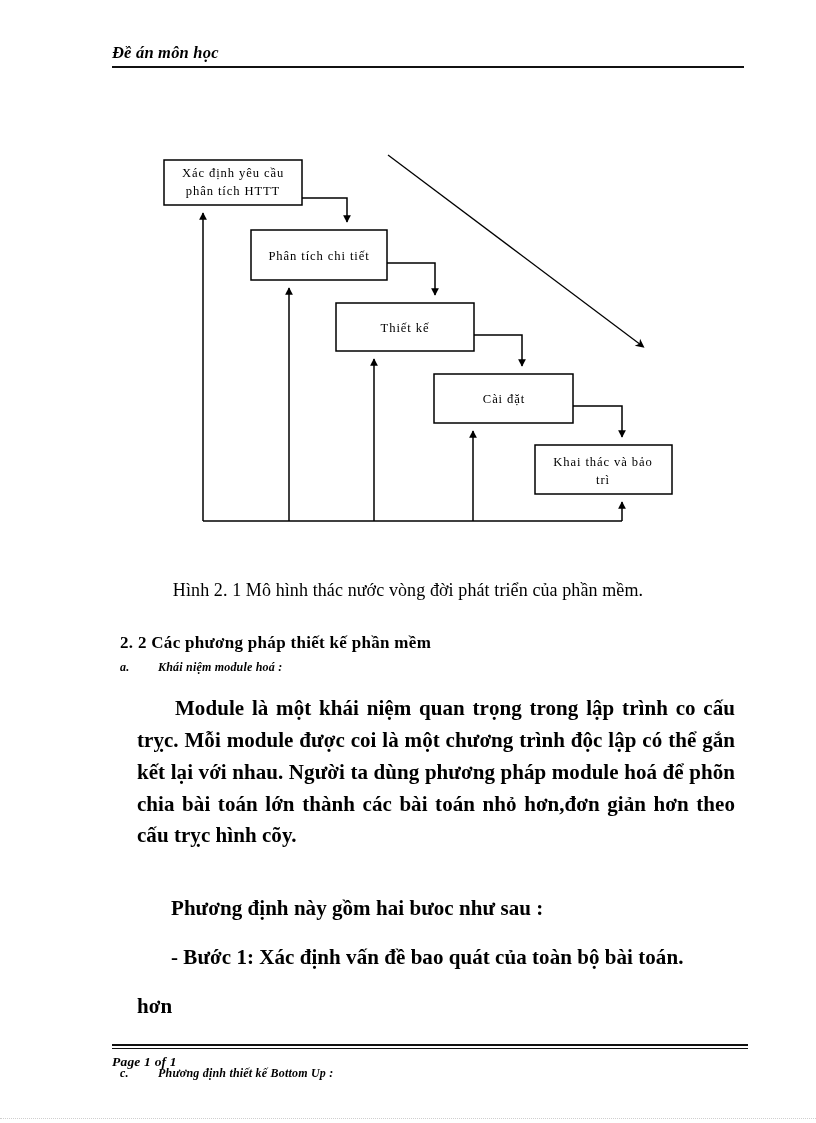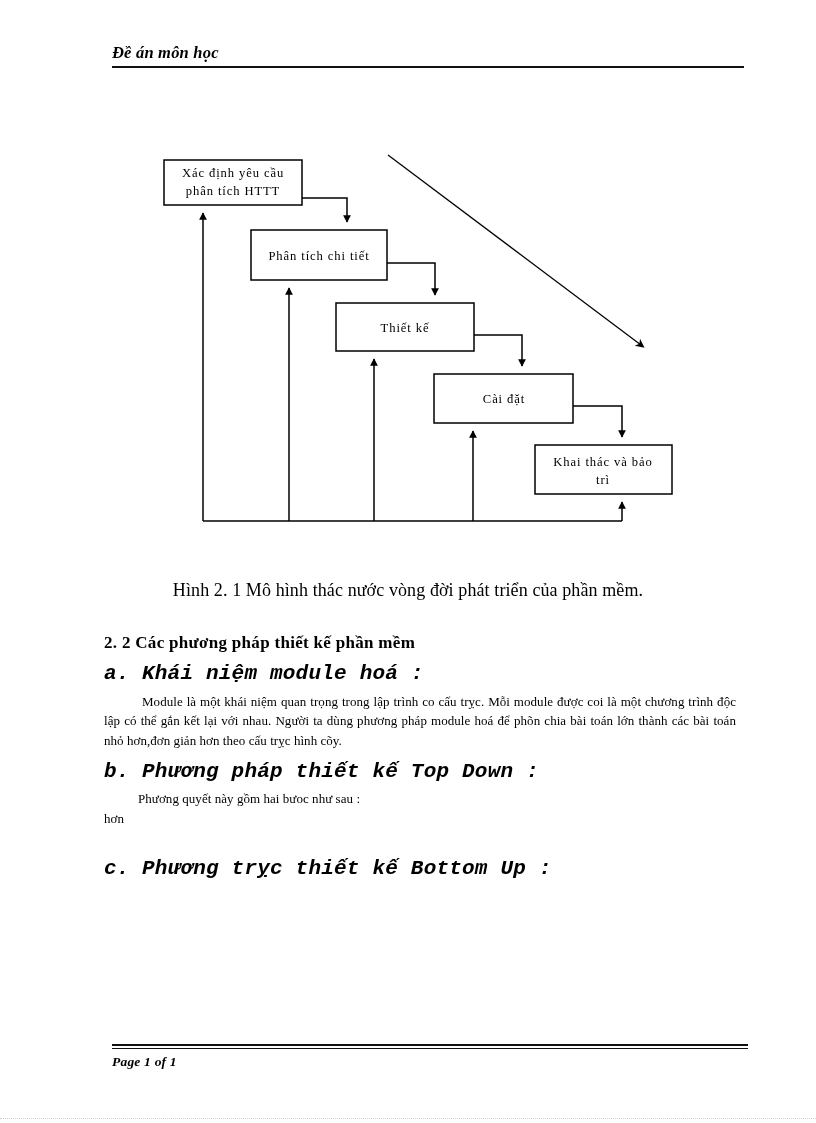--- a/index.html
+++ b/index.html
@@ -68,51 +68,51 @@
     top: 580px;
     width: 816px;
     text-align: center;
     font-size: 18px;
     letter-spacing: 0.1px;
   }
 
   
   .content {
     position: absolute;
-    left: 104px;
+    left: 120px;
     top: 632px;
     width: 632px;
   }
   .h2 {
     font-weight: bold;
     font-size: 17px;
     letter-spacing: 0.3px;
     margin: 0 0 7px 0;
     line-height: 1.25;
   }
   .sub-head {
     font-weight: bold;
     font-style: italic;
-    font-size: 21px;
+    font-size: 12px;
     margin: 0 0 4px 0;
     line-height: 1.3;
     letter-spacing: 0.2px;
-    font-family: Liberation Mono, monospace;
   }
   .sub-head .letter {
     display: inline-block;
     width: 38px;
   }
   .para {
-    font-size: 13px;
+    font-size: 21px;
     line-height: 1.52;
     text-align: justify;
     text-justify: inter-word;
-    margin: 0;
+    margin: 17px;
     letter-spacing: 0.05px;
+    font-weight: bold;
   }
   .para.indent { text-indent: 38px; }
   .para.hang { padding-left: 34px; text-align: left; }
   .para.hang-wide { padding-left: 34px; }
   .gap-sm { height: 7px; }
   .gap-lg { height: 26px; }
 
   
   .footer {
     position: absolute;
@@ -227,30 +227,28 @@
 
     <div class="h2">2. 2 Các phương pháp thiết kế phần mềm</div>
 
     <div class="sub-head">
       <span class="letter">a.</span><span>Khái niệm module hoá :</span>
     </div>
     <p class="para indent">Module là một khái niệm quan trọng trong lập trình co cấu trỵc. Mỗi module được coi là một chương trình độc lập có thể gắn kết lại với nhau. Người ta dùng phương pháp module hoá để phõn chia bài toán lớn thành các bài toán nhỏ hơn,đơn giản hơn theo cấu trỵc hình cõy.</p>
 
     <div class="gap-sm"></div>
 
+    <p class="para hang">Phương định này gồm hai bưoc như sau :</p>
+    <p class="para hang">- Bước 1: Xác định vấn đề bao quát của toàn bộ bài toán.</p>
+    <p class="para">hơn</p>
+
+    <div class="gap-lg"></div>
+
     <div class="sub-head">
-      <span class="letter">b.</span><span>Phương pháp thiết kế Top Down :</span>
-    </div>
-    <p class="para hang">Phương quyết này gồm hai bưoc như sau :</p>
-    <p class="para">hơn</p>
-
-    <div class="gap-lg"></div>
-
-    <div class="sub-head">
-      <span class="letter">c.</span><span>Phương trỵc thiết kế Bottom Up :</span>
+      <span class="letter">c.</span><span>Phương định thiết kế Bottom Up :</span>
     </div>
   </div>
 
   <div class="footer">
     <div class="footer-rule-top"></div>
     <div class="footer-rule-bot"></div>
     <div class="footer-text">Page 1 of 1</div>
   </div>
 
   <div class="scan-artifact"></div>

